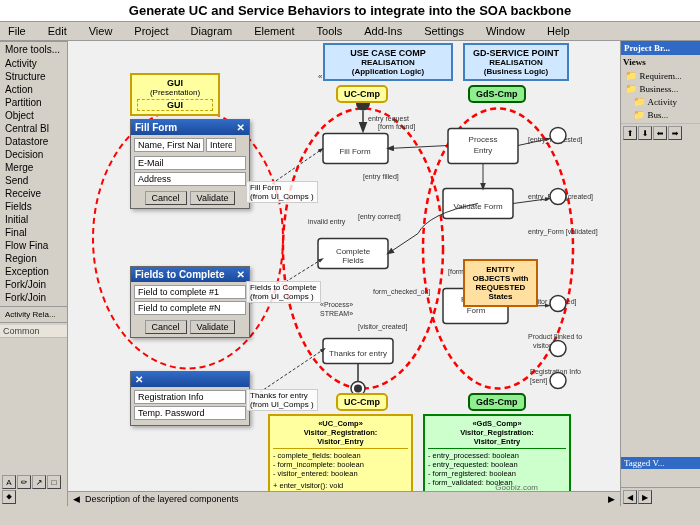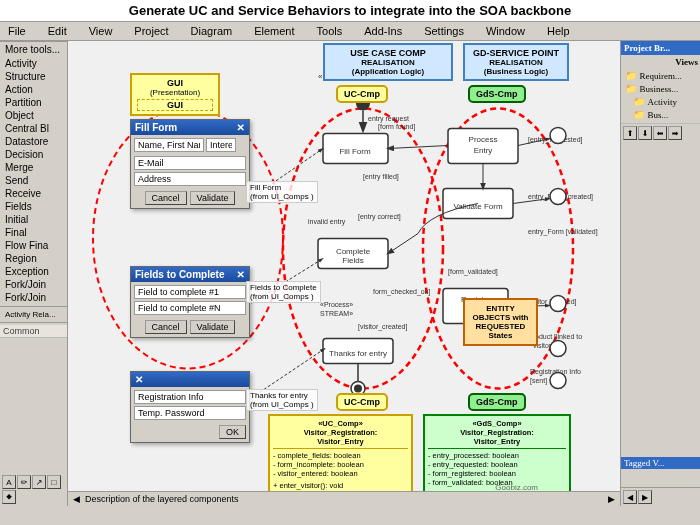--- a/index.html
+++ b/index.html
@@ -18,21 +18,21 @@
     .sidebar-item { padding: 1px 5px; font-size: 10px; cursor: pointer; white-space: nowrap; }
     .sidebar-divider { border-top: 1px solid #999; margin: 2px 0; }
     .more-btn { font-size: 10px; padding: 2px 5px; cursor: pointer; border-top: 1px solid #999; }
     
     
     .canvas-area { flex: 1; background: #f0f0f0; position: relative; overflow: hidden; }
     
     
     .right-sidebar { width: 80px; background: #d4d0c8; border-left: 1px solid #999; display: flex; flex-direction: column; font-size: 9px; overflow: hidden; font-family: Liberation Serif, serif; }
     .right-panel-title { background: #316ac5; color: white; padding: 2px 3px; font-size: 9px; font-weight: bold; }
-    .right-panel-section { padding: 2px; border-bottom: 1px solid #bbb; text-align: right; }
+    .right-panel-section { padding: 2px; border-bottom: 1px solid #bbb; }
     .right-panel-item { padding: 1px 2px; display: flex; align-items: center; gap: 2px; cursor: pointer; font-size: 9px; }
     .folder-icon { color: #c8a000; font-size: 10px; }
     .tree-indent { margin-left: 8px; }
     
     
     .panel { position: absolute; background: #d4d0c8; border: 1px solid #666; box-shadow: 2px 2px 4px rgba(0,0,0,0.3); }
     .panel-title { background: linear-gradient(#316ac5, #1a4a9c); color: white; padding: 2px 4px; display: flex; justify-content: space-between; align-items: center; font-size: 10px; font-weight: bold; cursor: move; }
     .panel-close { color: white; cursor: pointer; font-size: 10px; }
     .panel-body { padding: 4px; }
     
@@ -229,21 +229,21 @@
       <div>REALISATION</div>
       <div>(Application Logic)</div>
     </div>
 
     <div class="callout callout-blue" style="left:395px; top:2px; width:106px; font-size:8px;">
       <div style="font-size:9px; font-weight:bold;">GD-SERVICE POINT</div>
       <div>REALISATION</div>
       <div>(Business Logic)</div>
     </div>
 
-    <div class="entity-callout" style="right:82px; top:218px; width:75px; font-size:8px;margin-top:39px;">
+    <div class="entity-callout" style="right:82px; top:218px; width:75px; font-size:8px;">
       <div>ENTITY</div>
       <div>OBJECTS with</div>
       <div>REQUESTED</div>
       <div>States</div>
     </div>
 
     <div class="panel" style="left:62px; top:78px; width:120px;">
       <div class="panel-title">
         <span>Fill Form</span>
         <span class="panel-close">✕</span>
@@ -285,23 +285,20 @@
       Fields to Complete<br>(from UI_Comps )
     </div>
 
     <div class="panel" style="left:62px; top:330px; width:120px;">
       <div class="panel-title">
         <span class="panel-close">✕</span>
       </div>
       <div class="panel-body" style="padding:3px;">
         <input class="form-field" value="Registration Info" readonly="" style="">
         <input class="form-field" value="Temp. Password" readonly="" style="">
-        <div style="display:flex; margin-top:3px; justify-content:flex-end;">
-          <button class="panel-btn">OK</button>
-        </div>
       </div>
     </div>
 
     <div style="position:absolute; left:178px; top:348px; font-size:8px; background:rgba(255,255,255,0.8); border:1px solid #ccc; padding:1px 3px;">
       Thanks for entry<br>(from UI_Comps )
     </div>
 
     <div class="uc-cmp-label" style="left:268px; top:44px; font-size:9px; padding:2px 6px;">UC-Cmp</div>
     <div class="uc-cmp-label" style="left:268px; top:352px; font-size:9px; padding:2px 6px;">UC-Cmp</div>
 

